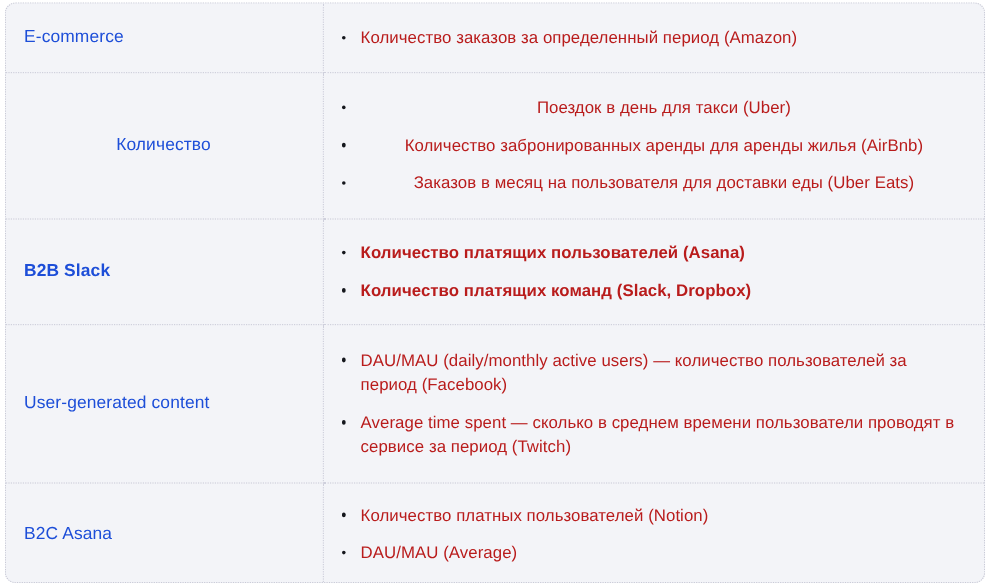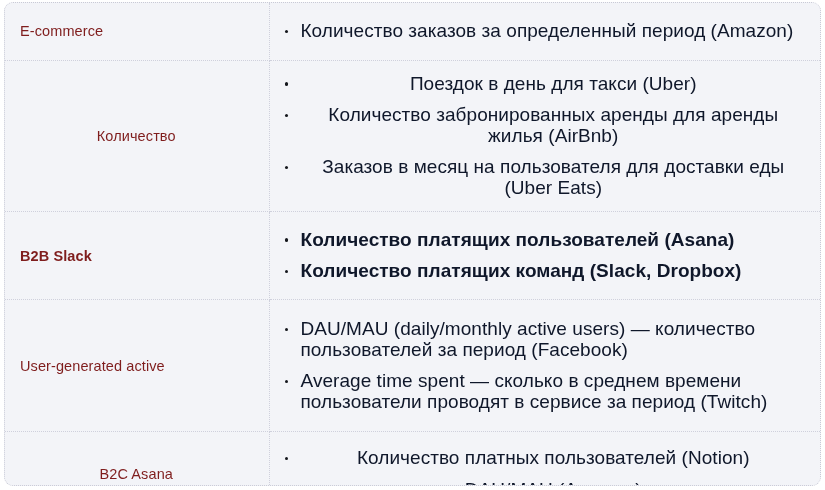--- a/index.html
+++ b/index.html
@@ -41,55 +41,54 @@
 
   .cell {
     display: table-cell;
     vertical-align: middle;
     box-sizing: border-box;
     border-bottom: 1px dotted #cfd0dc;
   }
 
   .row:last-child > .cell {
     border-bottom: none;
-    text-align: center;
   }
 
   .cell-label {
     width: 264px;
     padding: 14px 16px 14px 15px;
     vertical-align: middle;
     border-right: 1px dotted #cfd0dc;
   }
 
   .cell-items {
     padding: 13px 14px 13px 10px;
     vertical-align: middle;
   }
 
   .label-text {
     font-size: 14.5px;
     line-height: 20px;
-    color: #7f1d1d;
+    color: #1d4ed8;
     letter-spacing: 0.1px;
   }
 
   .bullet-list {
     list-style: none;
     margin: 0;
     padding: 0;
   }
 
   .bullet-item {
     position: relative;
     padding-left: 21px;
     margin: 0 0 11px 0;
-    font-size: 19px;
+    font-size: 14px;
     line-height: 20.5px;
-    color: #0f172a;
+    color: #b91c1c;
     letter-spacing: 0.05px;
   }
 
   .bullet-item:last-child {
     margin-bottom: 0;
   }
 
   .bullet-dot {
     position: absolute;
     left: 5px;
@@ -162,21 +161,21 @@
           <li class="bullet-item">
             <span class="bullet-dot"></span>
             <span>Количество платящих команд (Slack, Dropbox)</span>
           </li>
         </ul>
       </div>
     </div>
 
     <div class="row row-ugc">
       <div class="cell cell-label">
-        <span class="label-text">User-generated active</span>
+        <span class="label-text">User-generated content</span>
       </div>
       <div class="cell cell-items">
         <ul class="bullet-list">
           <li class="bullet-item">
             <span class="bullet-dot"></span>
             <span>DAU/MAU (daily/monthly active users) — количество пользователей за период (Facebook)</span>
           </li>
           <li class="bullet-item">
             <span class="bullet-dot"></span>
             <span>Average time spent — сколько в среднем времени пользователи проводят в сервисе за период (Twitch)</span>

